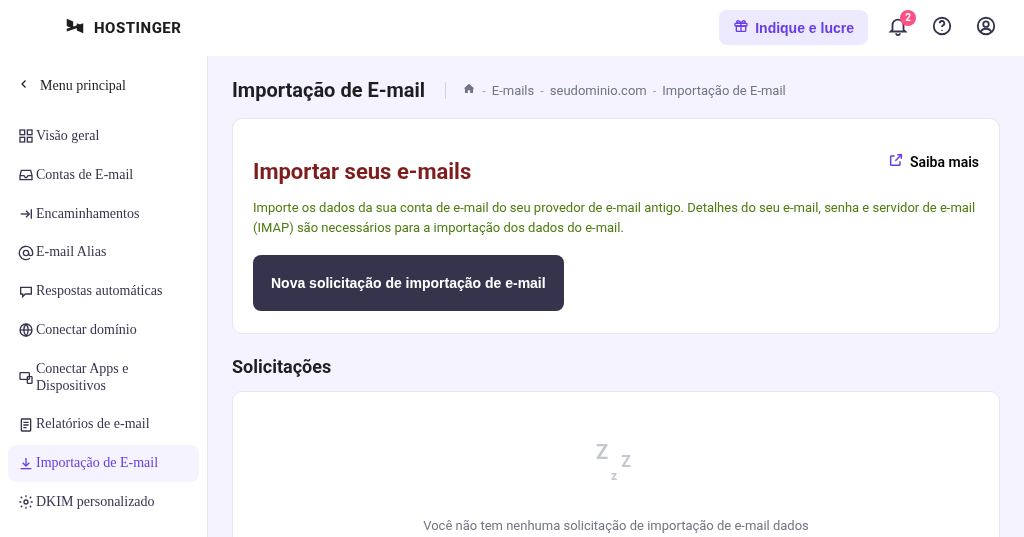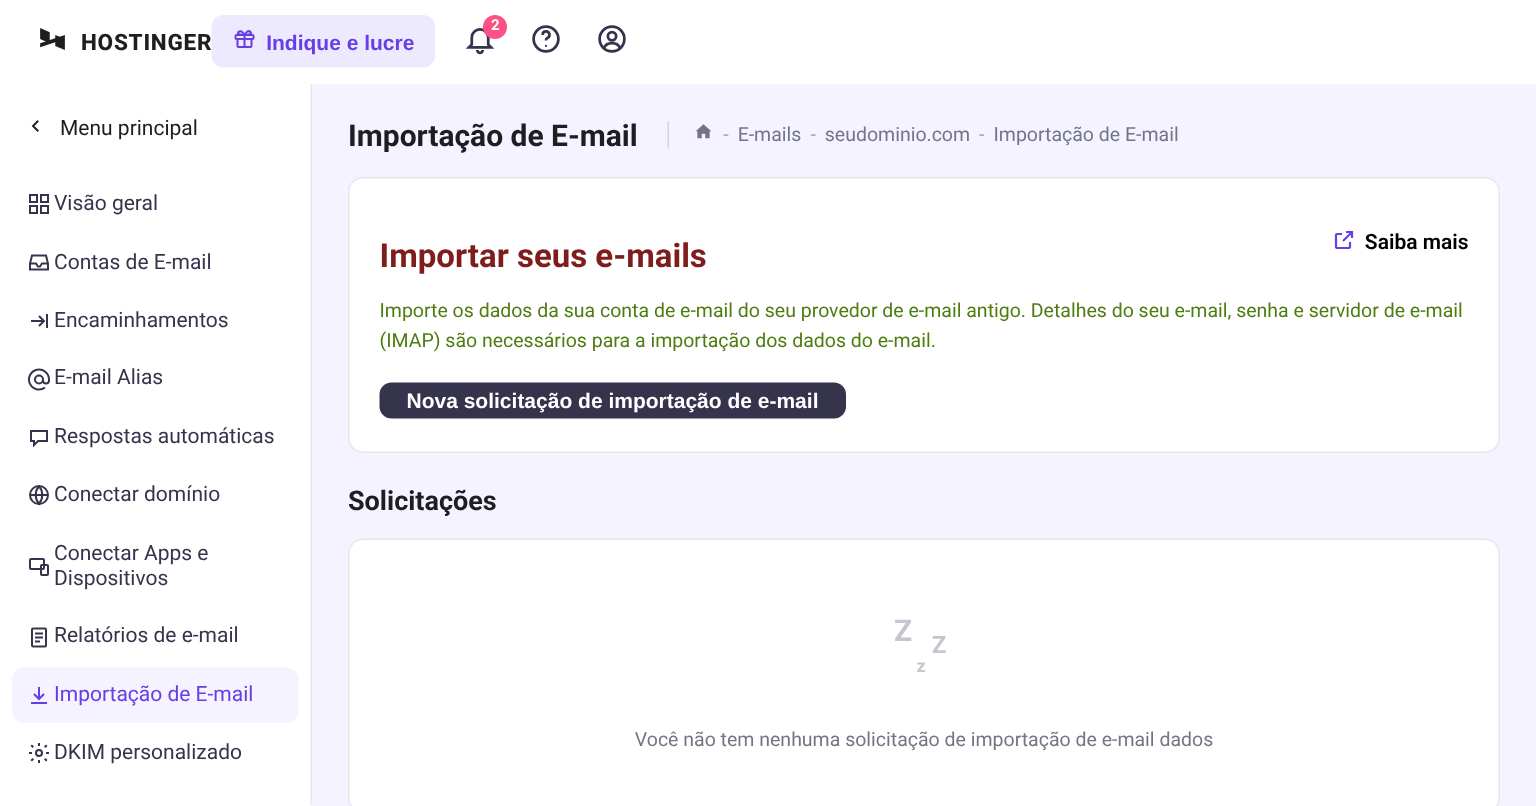--- a/index.html
+++ b/index.html
@@ -10,22 +10,24 @@
     width: 1024px;
     height: 537px;
     overflow: hidden;
   }
 
   
   .header {
     height: 56px;
     display: flex;
     align-items: center;
+    justify-content: space-between;
     padding: 0 24px;
     border-bottom: 1px solid transparent;
+    margin-left: 40px;
   }
   .logo {
     display: flex;
     align-items: center;
     gap: 8px;
     font-weight: 800;
     font-size: 15px;
     letter-spacing: 0.5px;
     color: #1d1e20;
   }
@@ -77,20 +79,21 @@
   
   .layout {
     display: flex;
     height: calc(537px - 56px);
   }
   .sidebar {
     width: 208px;
     border-right: 1px solid #e5e7eb;
     padding: 12px 8px;
     background: #fff;
+    font-family: Liberation Serif, serif;
   }
   .sidebar-back {
     display: flex;
     align-items: center;
     gap: 10px;
     padding: 10px 10px;
     font-size: 14px;
     color: #1d1e20;
     cursor: pointer;
     margin-bottom: 14px;
@@ -183,21 +186,21 @@
     font-size: 13px;
     color: #4d7c0f;
     line-height: 1.5;
     margin-bottom: 18px;
     max-width: 740px;
   }
   .primary-button {
     background: #36344d;
     color: #fff;
     border: none;
-    padding: 4px 18px;
+    padding: 20px 18px;
     border-radius: 8px;
     font-size: 14px;
     font-weight: 600;
     cursor: pointer;
   }
 
   .section-title {
     font-size: 18px;
     font-weight: 700;
     color: #1d1e20;

